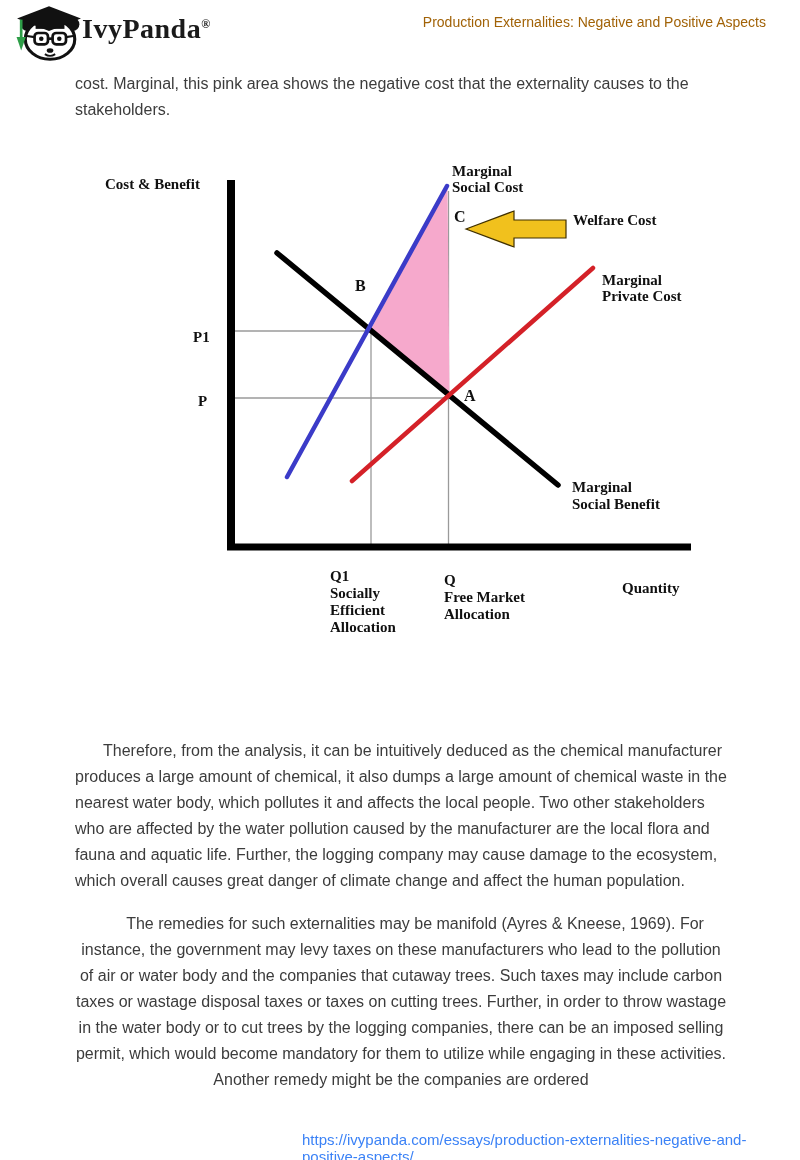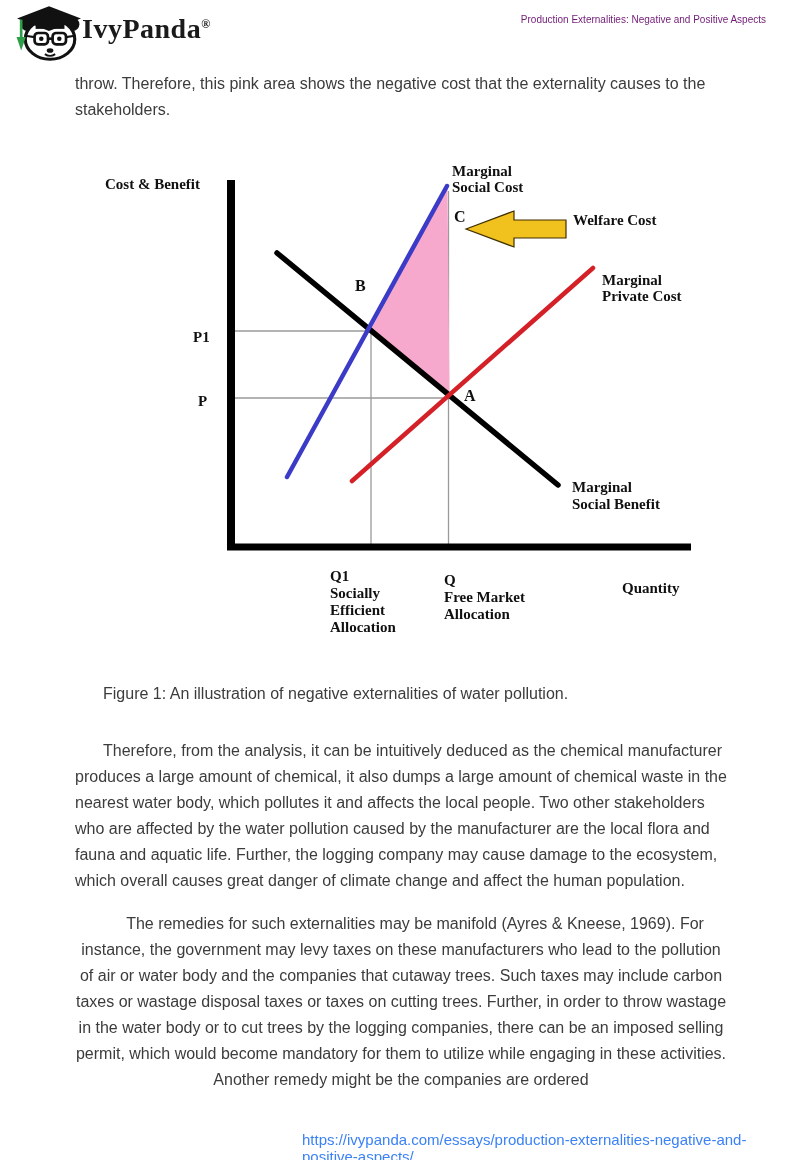--- a/index.html
+++ b/index.html
@@ -5,21 +5,21 @@
   html,body{margin:0;padding:0;background:#ffffff;}
   body{width:800px;height:1160px;position:relative;overflow:hidden;
        font-family:"Liberation Sans",sans-serif;}
   .page{position:absolute;left:0;top:0;width:800px;height:1160px;background:#fff;}
 
   
   .logo{position:absolute;left:15px;top:5px;}
   .brand{position:absolute;left:82px;top:13px;font-family:"Liberation Serif",serif;
          font-weight:700;font-size:28px;color:#1a1a1a;letter-spacing:.5px;}
   .brand sup{font-size:12px;font-weight:700;vertical-align:super;}
-  .doc-title{position:absolute;right:34px;top:14px;font-size:10px;color:#701a75;padding-left:8px;}
+  .doc-title{position:absolute;right:34px;top:14px;font-size:14px;color:#a16207;padding-left:8px;}
 
   
   .para{position:absolute;left:75px;width:652px;font-size:16px;line-height:26px;
         color:#3c3c3c;text-align:left;}
   .indent{text-indent:28px;}
   .p-intro{top:71px;}
   .p-caption{top:681px;}
   .p-body1{top:738px;}
   .p-body2{top:911px;text-align:center;}
 
@@ -59,21 +59,21 @@
       <rect x="20" y="13" width="28" height="9" fill="#111"></rect>
       <polygon points="33,0 2,12 33,24 64,12" fill="#111"></polygon>
 
       <line x1="6" y1="13" x2="6" y2="32" stroke="#2E9E48" stroke-width="2.6"></line>
       <polygon points="1.5,30 10.5,30 6,43" fill="#2E9E48"></polygon>
     </svg>
     <div class="brand"><span>IvyPanda</span><sup>®</sup></div>
     <div class="doc-title">Production Externalities: Negative and Positive Aspects</div>
   </div>
 
-  <div class="para p-intro">throw. Therefore, this pink area shows the negative cost that the externality causes to the stakeholders.</div>
+  <div class="para p-intro">cost. Marginal, this pink area shows the negative cost that the externality causes to the stakeholders.</div>
 
   <svg class="figure-svg" width="800" height="505" viewBox="0 150 800 505">
 
     <line x1="233" y1="331" x2="371" y2="331" stroke="#9a9a9a" stroke-width="1.3"></line>
     <line x1="233" y1="398" x2="449" y2="398" stroke="#9a9a9a" stroke-width="1.3"></line>
     <line x1="371" y1="331" x2="371" y2="547" stroke="#9a9a9a" stroke-width="1.3"></line>
     <line x1="448.5" y1="191" x2="448.5" y2="547" stroke="#9a9a9a" stroke-width="1.3"></line>
 
     <polygon points="371,329 447.5,187 449.5,394" fill="#F6A9CC"></polygon>
 
@@ -111,18 +111,17 @@
     <text class="fig-label" x="330" y="615">Efficient</text>
     <text class="fig-label" x="330" y="632">Allocation</text>
 
     <text class="fig-label" x="444" y="585">Q</text>
     <text class="fig-label" x="444" y="602">Free Market</text>
     <text class="fig-label" x="444" y="619">Allocation</text>
 
     <text class="fig-label" x="622" y="593">Quantity</text>
   </svg>
 
-  <div class="para p-caption indent">Figure 1: An illustration of negative externalities of water pollution.</div>
   <div class="para p-body1 indent">Therefore, from the analysis, it can be intuitively deduced as the chemical manufacturer produces a large amount of chemical, it also dumps a large amount of chemical waste in the nearest water body, which pollutes it and affects the local people. Two other stakeholders who are affected by the water pollution caused by the manufacturer are the local flora and fauna and aquatic life. Further, the logging company may cause damage to the ecosystem, which overall causes great danger of climate change and affect the human population.</div>
   <div class="para p-body2 indent">The remedies for such externalities may be manifold (Ayres &amp; Kneese, 1969). For instance, the government may levy taxes on these manufacturers who lead to the pollution of air or water body and the companies that cutaway trees. Such taxes may include carbon taxes or wastage disposal taxes or taxes on cutting trees. Further, in order to throw wastage in the water body or to cut trees by the logging companies, there can be an imposed selling permit, which would become mandatory for them to utilize while engaging in these activities. Another remedy might be the companies are ordered</div>
 
   <a class="footer-url" href="#">https://ivypanda.com/essays/production-externalities-negative-and-positive-aspects/</a>
 </div>
 
 </body></html>

